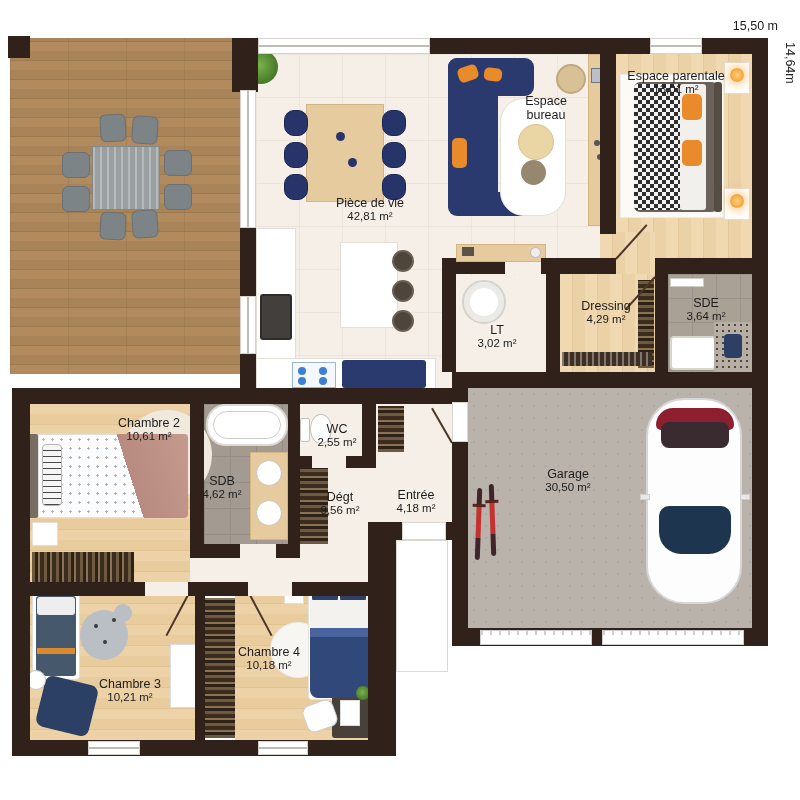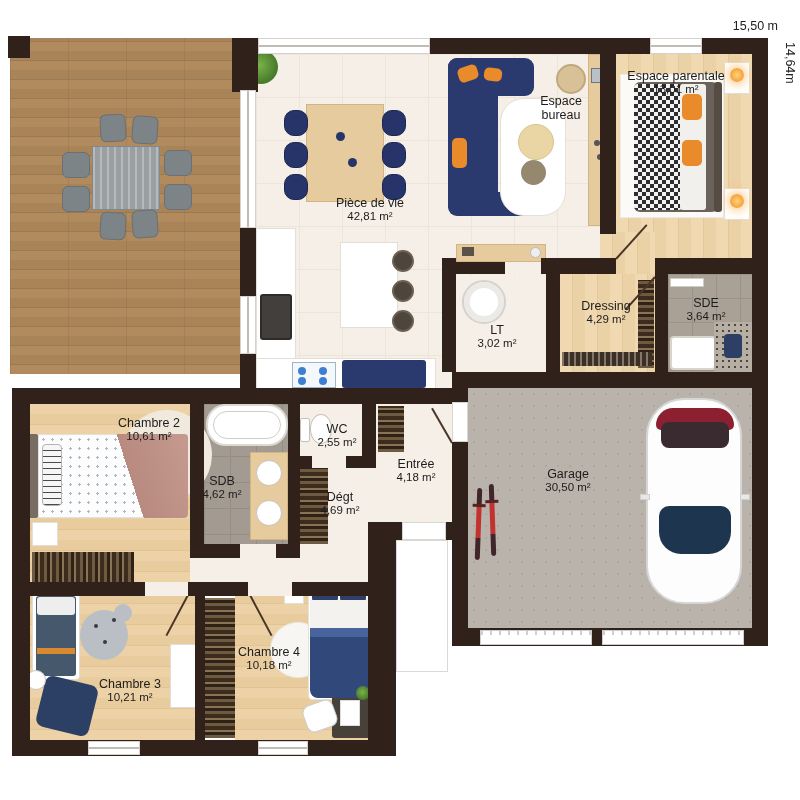--- a/index.html
+++ b/index.html
@@ -271,21 +271,21 @@
     </div>
 
   <div class="room-label" style="left:370px;top:196px">
     <div class="rname">Pièce de vie</div>
     <div class="rarea">42,81 m²</div>
   </div>
   <div class="room-label" style="left:676px;top:69px">
     <div class="rname">Espace parentale</div>
     <div class="rarea">13,01 m²</div>
   </div>
-  <div class="room-label wrap" style="left:561px;top:94px">
+  <div class="room-label wrap" style="left:546px;top:94px">
     <div class="rname">Espace bureau</div>
   </div>
   <div class="room-label" style="left:606px;top:299px">
     <div class="rname">Dressing</div>
     <div class="rarea">4,29 m²</div>
   </div>
   <div class="room-label" style="left:706px;top:296px">
     <div class="rname">SDE</div>
     <div class="rarea">3,64 m²</div>
   </div>
@@ -300,23 +300,23 @@
   <div class="room-label" style="left:337px;top:422px">
     <div class="rname">WC</div>
     <div class="rarea">2,55 m²</div>
   </div>
   <div class="room-label" style="left:222px;top:474px">
     <div class="rname">SDB</div>
     <div class="rarea">4,62 m²</div>
   </div>
   <div class="room-label" style="left:340px;top:490px">
     <div class="rname">Dégt</div>
-    <div class="rarea">4,69 m²</div>
-  </div>
-  <div class="room-label" style="left:416px;top:457px">
+    <div class="rarea">9,56 m²</div>
+  </div>
+  <div class="room-label" style="left:416px;top:488px">
     <div class="rname">Entrée</div>
     <div class="rarea">4,18 m²</div>
   </div>
   <div class="room-label" style="left:568px;top:467px">
     <div class="rname">Garage</div>
     <div class="rarea">30,50 m²</div>
   </div>
   <div class="room-label" style="left:130px;top:677px">
     <div class="rname">Chambre 3</div>
     <div class="rarea">10,21 m²</div>

